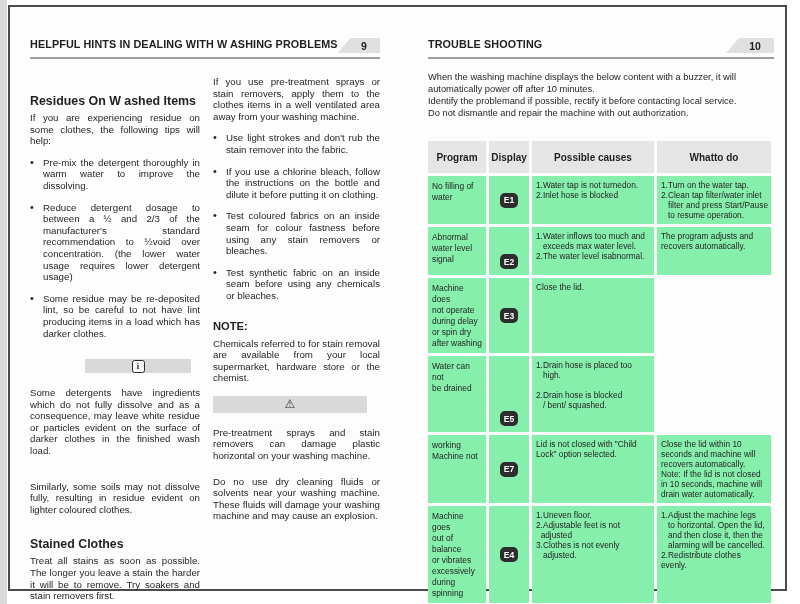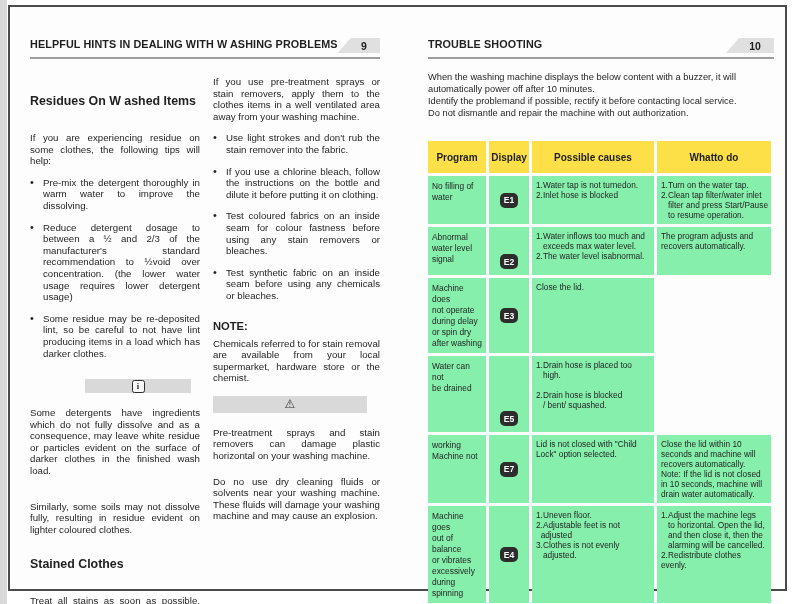--- a/index.html
+++ b/index.html
@@ -26,21 +26,21 @@
     display:flex;align-items:center;justify-content:center;
     font-weight:bold;font-size:10.5px;padding-left:10px;box-sizing:border-box;}
 
   
   .cols{display:flex;gap:13px;margin-top:17px;}
   .colL{width:170px;}
   .colR{width:167px;}
   p{margin:0;font-size:9.7px;line-height:11.6px;text-align:justify;}
   .sec-h{margin:0;font-size:12.4px;font-weight:bold;}
   .note-h{margin:0;font-size:11.2px;font-weight:bold;}
-  .mt6{margin-top:6px;}.mt8{margin-top:24px;}.mt12{margin-top:12px;}
+  .mt6{margin-top:6px;}.mt8{margin-top:4px;}.mt12{margin-top:12px;}
   .mt14{margin-top:14px;}.mt16{margin-top:16px;}.mt18{margin-top:18px;}.mt22{margin-top:22px;justify-content:center;}.mt24{margin-top:24px;}
 
   .bullet{display:flex;margin-top:10px;}
   .bullet .mk{width:13px;flex:none;font-size:9px;line-height:11.6px;}
   .bullet .mk::before{content:"\2022";font-size:11px;}
   .bullet .tx{flex:1;font-size:9.7px;line-height:11.6px;text-align:justify;}
 
   .infobox{width:106px;height:14px;margin-left:55px;margin-top:20px;background:#d9d9d9;
     display:flex;align-items:center;justify-content:center;}
   .info-icon{width:11px;height:11px;border:1.2px solid #2b2b2b;border-radius:2.5px;background:#f7f7f7;
@@ -48,21 +48,21 @@
     font-family:"Liberation Serif", serif;}
   .warnbox{height:17px;margin-top:12px;margin-right:13px;background:#d9d9d9;
     display:flex;align-items:center;justify-content:center;}
   .warn-icon{font-size:12px;line-height:1;color:#2b2b2b;}
 
   
   .intro{margin-top:12px;font-size:9.3px;line-height:12px;white-space:pre-line;text-align:left;}
   .tbl{margin-top:22px;width:340px;}
   .trow{display:grid;grid-template-columns:58px 40px 122px 114px;column-gap:3px;margin-top:3px;}
   .thead{margin-top:0;}
-  .thead .cell{background:#fde047;font-weight:bold;font-size:10px;height:19px;
+  .thead .cell{background:#e5e5e5;font-weight:bold;font-size:10px;height:19px;
     display:flex;align-items:center;justify-content:center;padding:16px;}
   .cell{background:#86efac;box-sizing:border-box;}
   .txtcell{padding:4px 3px 4px 4px;font-size:8.3px;line-height:10px;white-space:pre-wrap;text-align:left;}
   .prog{font-size:8.4px;line-height:11px;padding-top:5px;}
   .disp{display:flex;align-items:center;justify-content:center;}
   .low .disp{align-items:flex-end;padding-bottom:6px;}
   .ecode{width:18px;height:15px;background:#2d2d2d;color:#ffffff;font-size:8.6px;font-weight:bold;
     display:flex;align-items:center;justify-content:center;border-radius:5px;}
   .tbody .trow:nth-child(1){min-height:45px;}
   .tbody .trow:nth-child(2){min-height:48px;}

